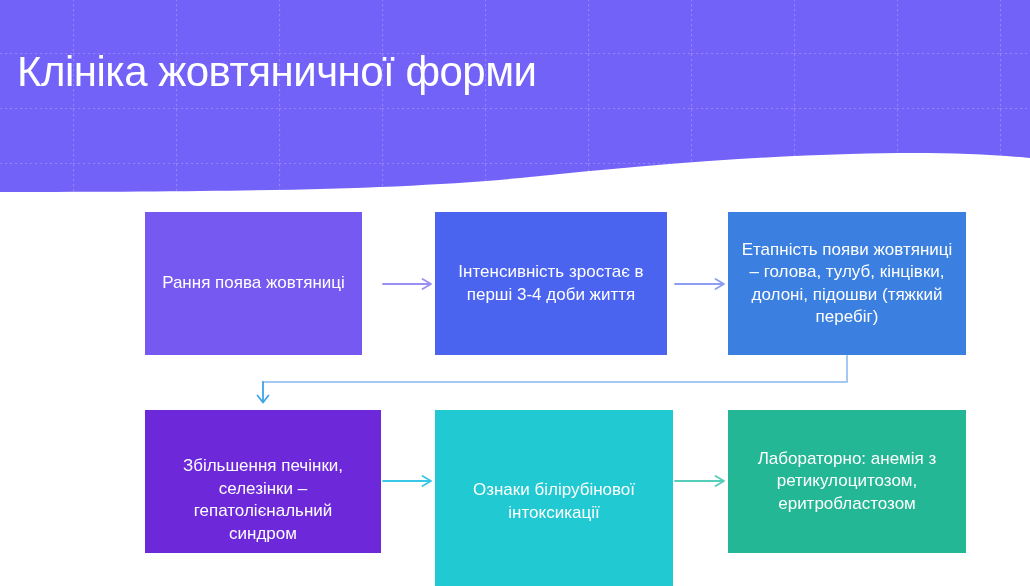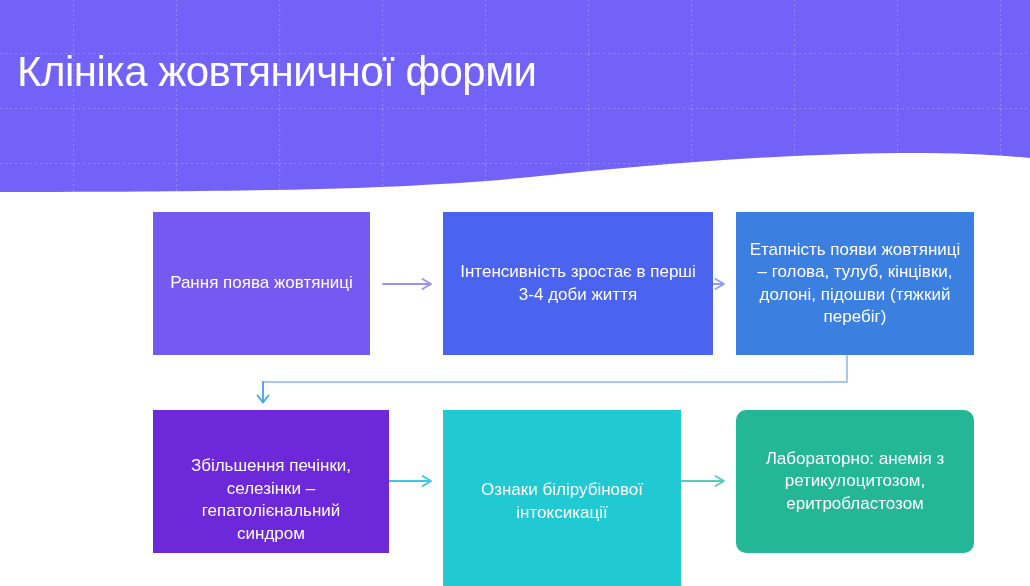--- a/index.html
+++ b/index.html
@@ -12,24 +12,24 @@
   .slide-title {
     position:absolute; left:17px; top:50px; margin:0;
     font-size:42px; font-weight:400; letter-spacing:-0.5px;
     line-height:1.05; white-space:nowrap;
   }
   .connector-svg { position:absolute; top:0; left:0; pointer-events:none; }
   .flow-box {
     position:absolute; box-sizing:border-box;
     display:flex; align-items:center; justify-content:center;
     text-align:center; color:#ffffff;
-    font-size:17px; line-height:1.32; padding:8px 14px;margin-left:8px;
+    font-size:17px; line-height:1.32; padding:8px 14px;
   }
   .box-1 { left:145px; top:212px; width:217px; height:143px; }
-  .box-2 { left:435px; top:212px; width:270px; height:143px; }
+  .box-2 { left:435px; top:212px; width:232px; height:143px; }
   .box-3 { left:728px; top:212px; width:238px; height:143px; padding:6px 10px; }
   .box-4 { left:145px; top:410px; width:236px; height:143px; }
   .box-5 { left:435px; top:410px; width:238px; height:183px; }
   .box-6 { left:728px; top:410px; width:238px; height:143px; }
 </style>
 </head>
 <body>
 
 <div class="slide">
 
@@ -67,17 +67,17 @@
   </div>
 
   <div class="flow-box box-4" style="background-color: #6d28d9; align-items: flex-end;">
     <span>Збільшення печінки, селезінки – гепатолієнальний синдром</span>
   </div>
 
   <div class="flow-box box-5" style="background-color: rgb(33, 201, 211);">
     <span>Ознаки білірубінової інтоксикації</span>
   </div>
 
-  <div class="flow-box box-6" style="background-color: rgb(36, 183, 149); border-radius: 10px;">
+  <div class="flow-box box-6" style="background-color: rgb(36, 183, 149);">
     <span>Лабораторно: анемія з ретикулоцитозом, еритробластозом</span>
   </div>
 
 </div>
 
 </body></html>

